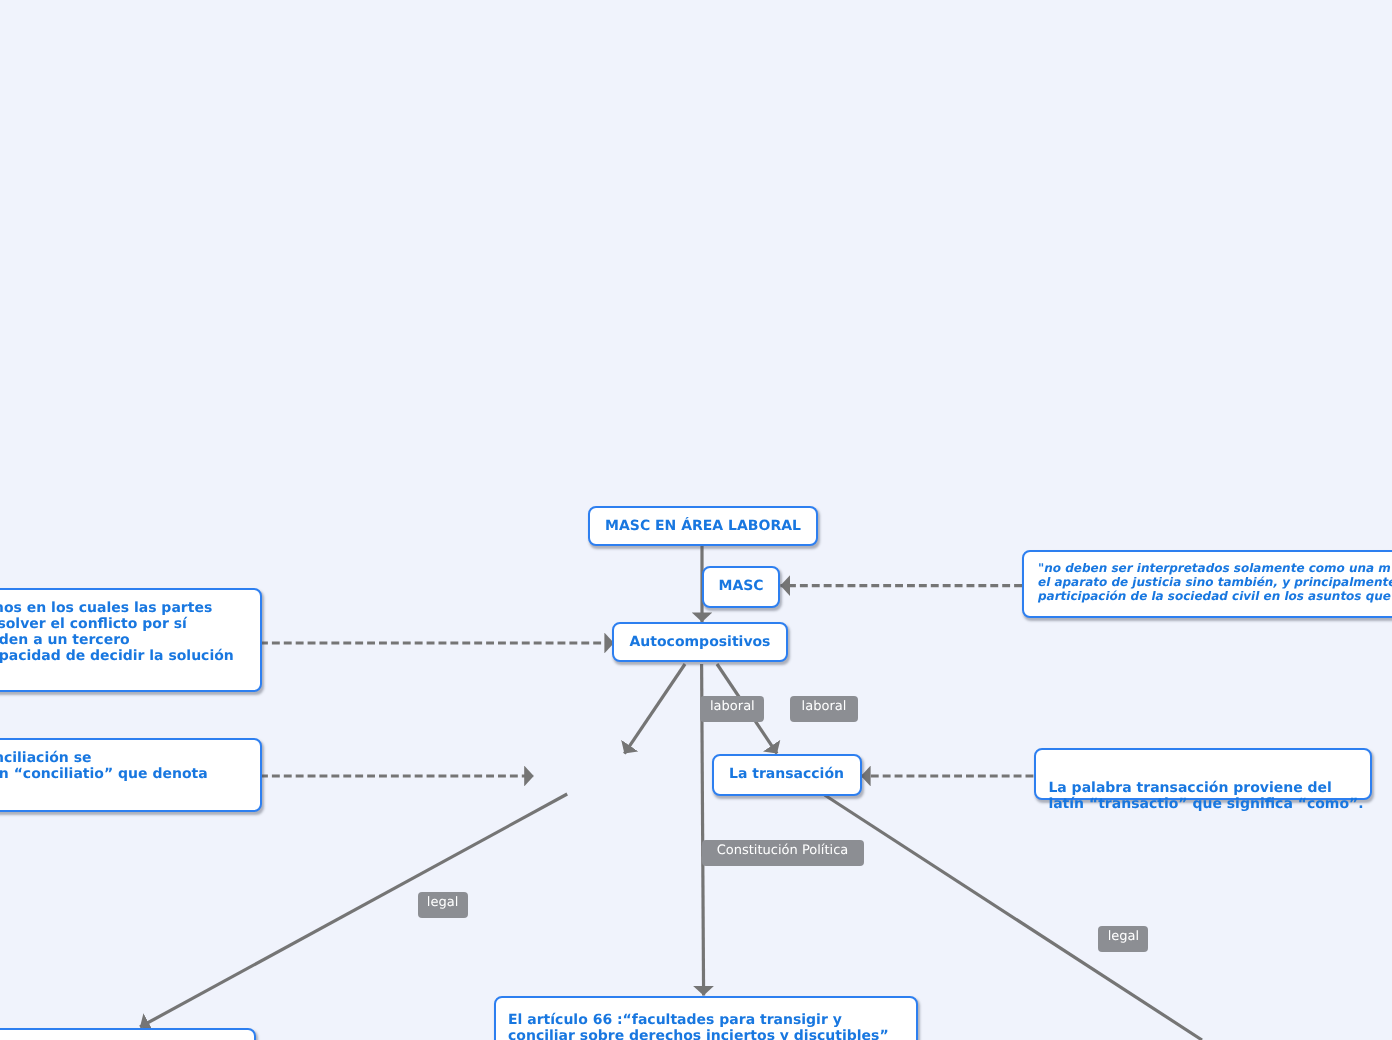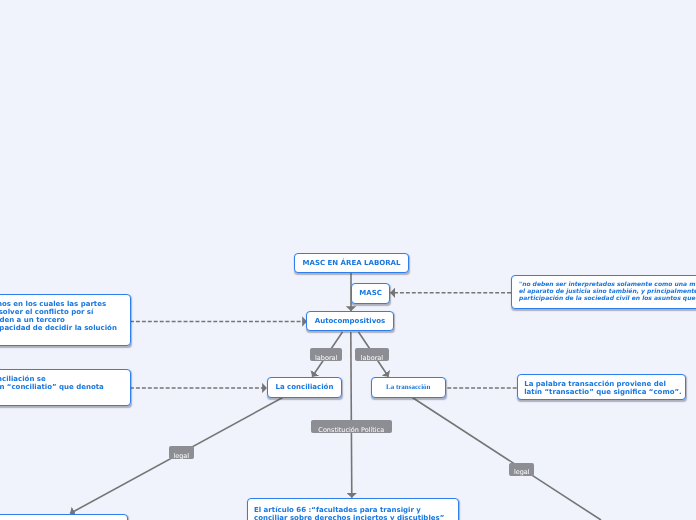--- a/index.html
+++ b/index.html
@@ -9,21 +9,21 @@
   svg#edges{position:absolute;left:0;top:0;width:696px;height:520px;}
   .node{position:absolute;box-sizing:border-box;background:#ffffff;border:1.5px solid #2d7ff0;border-radius:4px;
         color:#1877e0;font-weight:bold;font-size:7px;line-height:8px;
         box-shadow:0.7px 1.1px 1.2px rgba(70,75,90,0.40);}
   .node .txt{display:block;transform:translateZ(0);}
   .node.center{display:flex;align-items:center;justify-content:center;}
   .node.para{padding:5px 0 0 6.5px;}
   .node.para .txt div{white-space:nowrap;}
   .chip{position:absolute;box-sizing:border-box;background:#8c8e93;border-radius:2px;color:#ffffff;
         font-size:6.5px;font-weight:normal;text-align:center;white-space:nowrap;
-        display:flex;align-items:flex-end;justify-content:center;}
+        display:flex;align-items:flex-start;justify-content:center;margin-left:40px;}
   .chip-label{display:block;transform:translateZ(0);position:relative;top:0.8px;}
 </style>
 </head>
 <body>
 
 <div id="stage">
 
   <svg id="edges" viewBox="0 0 696 520" xmlns="http://www.w3.org/2000/svg">
     <defs>
       <marker id="arw" markerUnits="userSpaceOnUse" viewBox="0 0 4.8 10.4" refX="4.8" refY="5.2" markerWidth="4.8" markerHeight="10.4" orient="auto">
@@ -51,25 +51,22 @@
   </div>
 
   <div class="node center" style="left:350.9px;top:283px;width:39.3px;height:20.9px;">
     <span class="txt">MASC</span>
   </div>
 
   <div class="node center" style="left:306px;top:310.8px;width:88px;height:20.4px;">
     <span class="txt">Autocompositivos</span>
   </div>
 
-  <div class="node center" style="left:266.9px;top:377px;width:75.1px;height:20.9px;">
-    <span class="txt">La conciliación</span>
-  </div>
 
-  <div class="node center" style="left:371px;top:377px;width:74.5px;height:20.9px;font-family:Liberation Serif, serif;">
+  <div class="node center" style="left:356px;top:377px;width:74.5px;height:20.9px;">
     <span class="txt">La transacción</span>
   </div>
 
   <div class="node para" style="left:-17px;top:294px;width:148px;height:52px;padding-top:5px;padding-left:6.5px;">
     <span class="txt">
         <div>smos en los cuales las partes</div>
         <div>resolver el conflicto por sí</div>
         <div>ceden a un tercero</div>
         <div>capacidad de decidir la solución</div>
       </span>
@@ -83,21 +80,21 @@
   </div>
 
   <div class="node para" style="left:511px;top:275px;width:215px;height:34px;font-size:6px;line-height:7px;font-style:italic;padding-top:5px;padding-left:7px;">
     <span class="txt">
         <div>"no deben ser interpretados solamente como una m</div>
         <div>el aparato de justicia sino también, y principalmente</div>
         <div>participación de la sociedad civil en los asuntos que</div>
       </span>
   </div>
 
-  <div class="node para" style="left:516.7px;top:373.9px;width:169px;height:26.6px;padding-top:5px;padding-left:6.5px;">
+  <div class="node para" style="left:516.7px;top:373.9px;width:169px;height:26.6px;padding-top:15px;padding-left:6.5px;">
     <span class="txt">
         <div>La palabra transacción proviene del</div>
         <div>latín “transactio” que significa “como”.</div>
       </span>
   </div>
 
   <div class="node para" style="left:247px;top:498px;width:212px;height:30px;padding-top:6.5px;padding-left:6px;">
     <span class="txt">
         <div>El artículo 66 :“facultades para transigir y</div>
         <div>conciliar sobre derechos inciertos y discutibles”</div>

